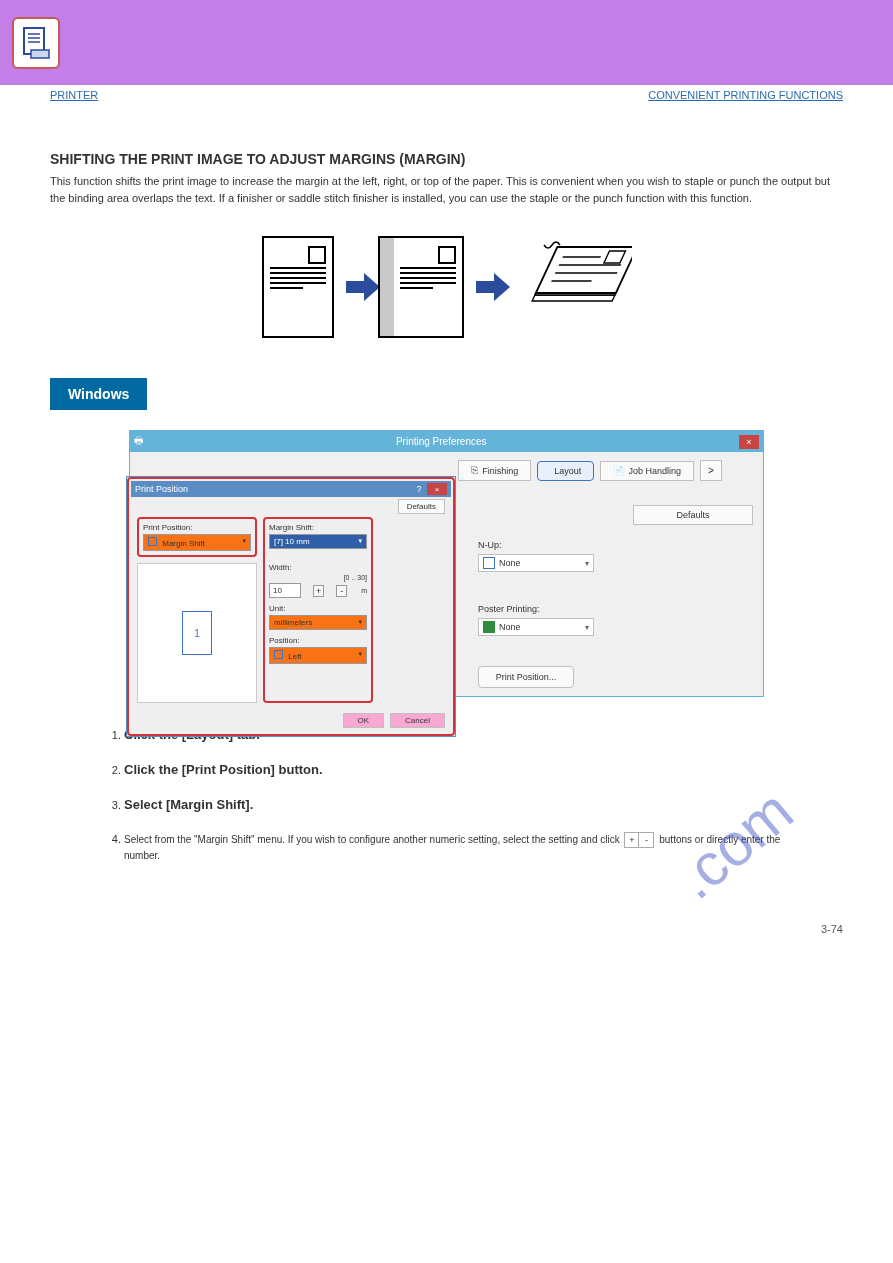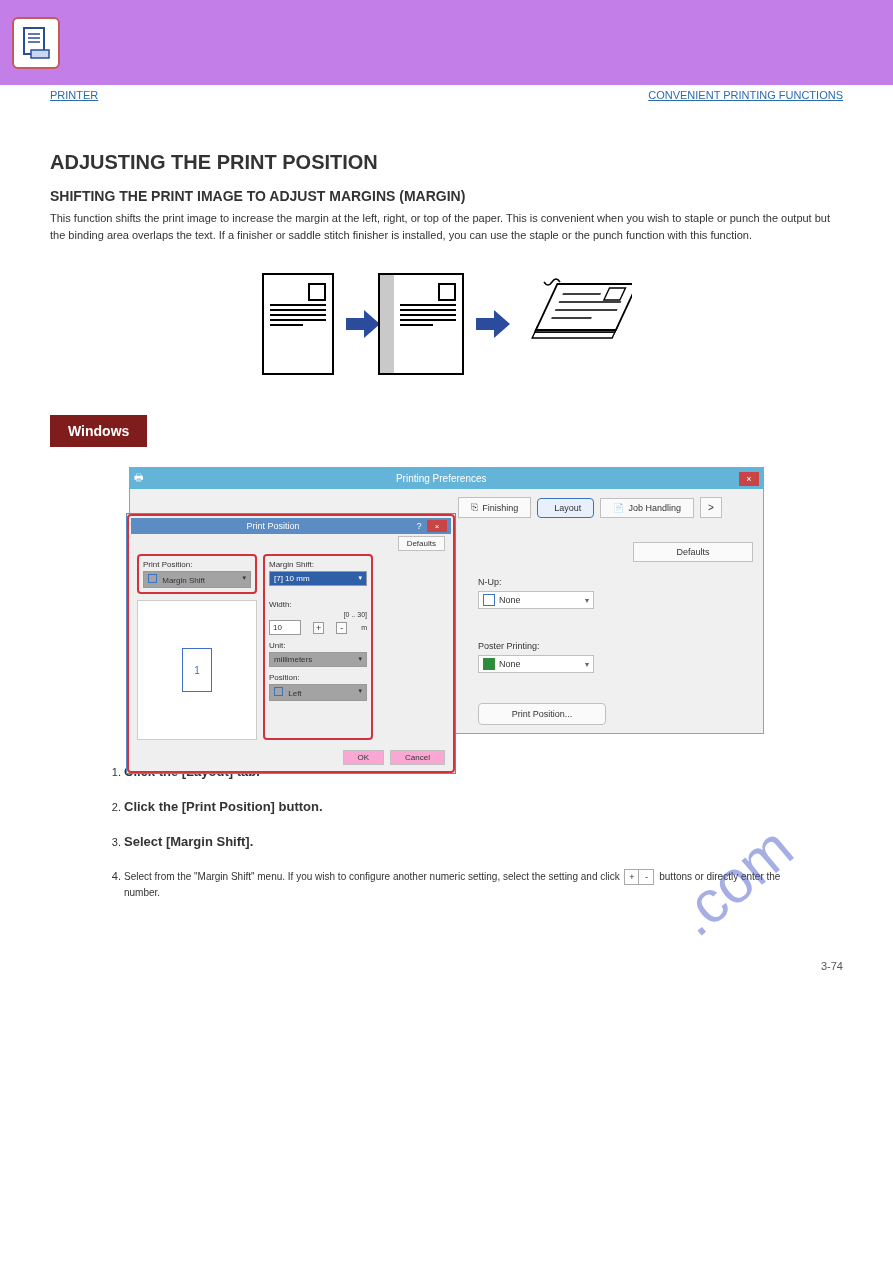--- a/index.html
+++ b/index.html
@@ -11,53 +11,53 @@
     .subheading { font-size: 14px; font-weight: bold; margin-bottom: 6px; }
     .body-text { font-size: 11px; line-height: 1.5; margin-bottom: 6px; }
     .diagram-row { display: flex; align-items: center; justify-content: center; gap: 12px; margin: 30px 0 40px; }
     .page-box { width: 72px; height: 102px; border: 2px solid #000; background: #fff; padding: 8px 6px; display: flex; flex-direction: column; gap: 3px; position: relative; }
     .page-box.shifted::before { content: ""; position: absolute; left: -16px; top: -2px; bottom: -2px; width: 14px; background: #c9c9c9; border: 2px solid #000; border-right: none; }
     .page-box .img { width: 18px; height: 18px; border: 2px solid #000; align-self: flex-end; }
     .page-box .line { height: 2px; background: #000; }
     .page-box .line.short { width: 60%; }
     .arrow-big { width: 34px; height: 28px; }
     .bound { width: 110px; }
-    .section-tag { display: inline-block; background: #7f1d1d; color: #fff; font-weight: bold; padding: 8px 18px; font-size: 14px; margin-bottom: 20px; }
+    .section-tag { display: inline-block; background: #0369a1; color: #fff; font-weight: bold; padding: 8px 18px; font-size: 14px; margin-bottom: 20px; }
     .screenshot-wrap { position: relative; width: 635px; margin: 0 auto 30px; }
     .pref-window { border: 1px solid #64b3d9; background: #f0f0f0; }
     .pref-titlebar { background: #64b3d9; color: #fff; display: flex; align-items: center; padding: 2px 4px; font-size: 10px; position: relative; }
     .pref-titlebar .title { flex: 1; text-align: center; }
     .pref-titlebar .close-x { width: 20px; height: 14px; background: #c94444; color: #fff; display: flex; align-items: center; justify-content: center; font-size: 9px; }
     .pref-body { padding: 8px; position: relative; }
     .pref-tabbar { display: flex; gap: 6px; margin-left: 320px; align-items: center; }
     .pref-tab { border: 1px solid #c0c0c0; background: #fafafa; padding: 4px 12px; font-size: 9px; display: flex; align-items: center; gap: 4px; }
     .pref-tab.active { border: 1px solid #3b72c4; background: #e8f0fb; }
     .pref-tab-next { border: 1px solid #c0c0c0; background: #fafafa; width: 22px; text-align: center; padding: 4px 0; font-size: 10px; }
     .hi-red { border: 2px solid #d2323a; border-radius: 4px; }
     .pref-defaults-btn { margin-top: 24px; margin-left: 495px; width: 120px; padding: 4px; border: 1px solid #c0c0c0; background: #fafafa; text-align: center; font-size: 9px; }
     .pref-section { margin-left: 340px; margin-top: 15px; }
     .pref-label { font-size: 9px; margin-bottom: 4px; }
     .pref-select { border: 1px solid #c0c0c0; background: #fff; width: 116px; padding: 2px 4px; font-size: 9px; display: flex; align-items: center; gap: 4px; position: relative; }
     .pref-select::after { content: "▾"; position: absolute; right: 4px; font-size: 8px; color: #666; }
     .pref-select .mini-icon { width: 12px; height: 12px; border: 1px solid #3b72c4; display: inline-block; }
-    .print-pos-btn { margin-left: 340px; margin-top: 30px; width: 128px; padding: 5px; border: 1px solid #c0c0c0; background: #fafafa; text-align: center; font-size: 9px; }
+    .print-pos-btn { margin-left: 340px; margin-top: 30px; width: 96px; padding: 5px; border: 1px solid #c0c0c0; background: #fafafa; text-align: center; font-size: 9px; }
     .modal { position: absolute; left: -4px; top: 24px; width: 330px; border: 1px solid #5b8cc4; background: #efefef; }
     .modal .hi-red-outer { border: 2px solid #d2323a; border-radius: 4px; padding: 2px; }
     .modal-titlebar { background: #5b8cc4; color: #fff; display: flex; align-items: center; padding: 2px 4px; font-size: 9px; }
-    .modal-titlebar .title { flex: 1; text-align: center; }
+    .modal-titlebar .title { flex: 1; }
     .modal-titlebar .help { width: 16px; text-align: center; }
     .modal-titlebar .close-x { width: 20px; height: 12px; background: #c94444; color: #fff; display: flex; align-items: center; justify-content: center; font-size: 8px; }
     .modal-body { padding: 6px; position: relative; }
     .modal-top-defaults { position: absolute; right: 6px; top: 2px; border: 1px solid #c0c0c0; background: #fafafa; padding: 2px 8px; font-size: 8px; }
     .modal-cols { display: flex; gap: 6px; margin-top: 14px; }
     .col-left { width: 120px; }
     .col-right { width: 110px; }
     .fieldbox { font-size: 8px; }
     .fieldbox label { display: block; margin-bottom: 2px; }
-    .fieldbox .sel { border: 1px solid #999; background: #a3a3a3; padding: 2px 4px; position: relative; font-size: 8px; }
+    .fieldbox .sel { border: 1px solid #999; background: #f97316; padding: 2px 4px; position: relative; font-size: 8px; }
     .fieldbox .sel.blue { background: #2f5fa8; color: #fff; }
     .fieldbox .sel::after { content: "▾"; position: absolute; right: 4px; font-size: 7px; }
     .preview-page { margin-top: 6px; border: 1px solid #ccc; background: #fff; height: 140px; display: flex; align-items: center; justify-content: center; }
     .preview-page .inner { width: 30px; height: 44px; border: 1px solid #3b72c4; display: flex; align-items: center; justify-content: center; color: #3b72c4; font-size: 10px; }
     .col-right .row { margin-bottom: 6px; }
     .spinner-row { display: flex; gap: 12px; align-items: center; }
     .spinner-row .val { border: 1px solid #999; background: #fff; width: 46px; padding: 2px 3px; font-size: 8px; }
     .spinner-row .btn { border: 1px solid #999; background: #fafafa; width: 16px; text-align: center; font-size: 9px; }
     .range { font-size: 7px; text-align: right; margin-bottom: 2px; }
     .modal-footer { display: flex; justify-content: flex-end; gap: 6px; padding: 4px 6px; }
@@ -90,21 +90,20 @@
     </svg>
   </div>
 </div>
 
 <div class="breadcrumb">
   <a href="#">PRINTER</a>
   <a href="#">CONVENIENT PRINTING FUNCTIONS</a>
 </div>
 
 <div class="content">
-  <div class="heading">ADJUSTING THE PRINT POSITION</div>
   <div class="subheading">SHIFTING THE PRINT IMAGE TO ADJUST MARGINS (MARGIN)</div>
   <div class="body-text">This function shifts the print image to increase the margin at the left, right, or top of the paper. This is convenient when you wish to staple or punch the output but the binding area overlaps the text. If a finisher or saddle stitch finisher is installed, you can use the staple or the punch function with this function.</div>
 
   <div class="diagram-row">
     <div class="page-box">
       <div class="img"></div>
       <div class="line"></div>
         <div class="line"></div>
         <div class="line"></div>
         <div class="line"></div>

